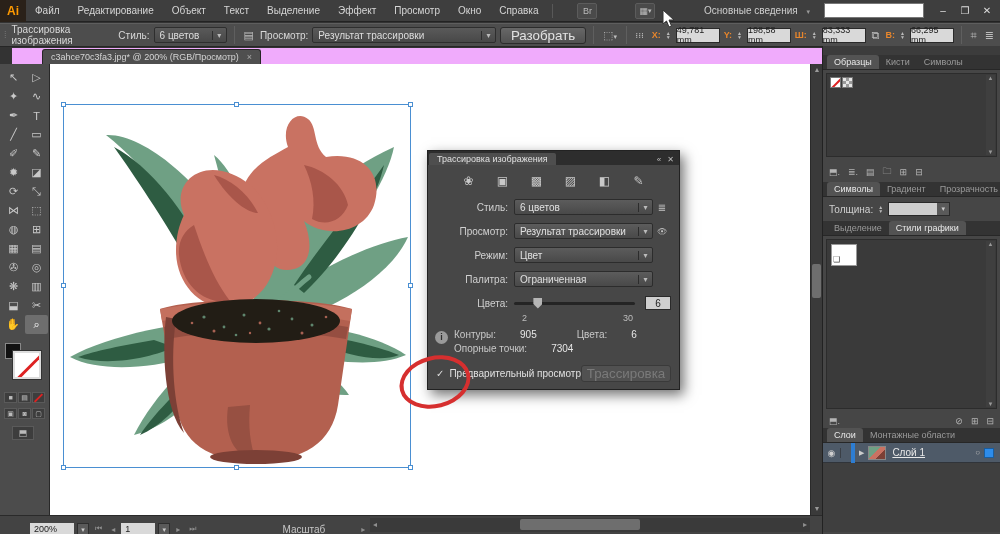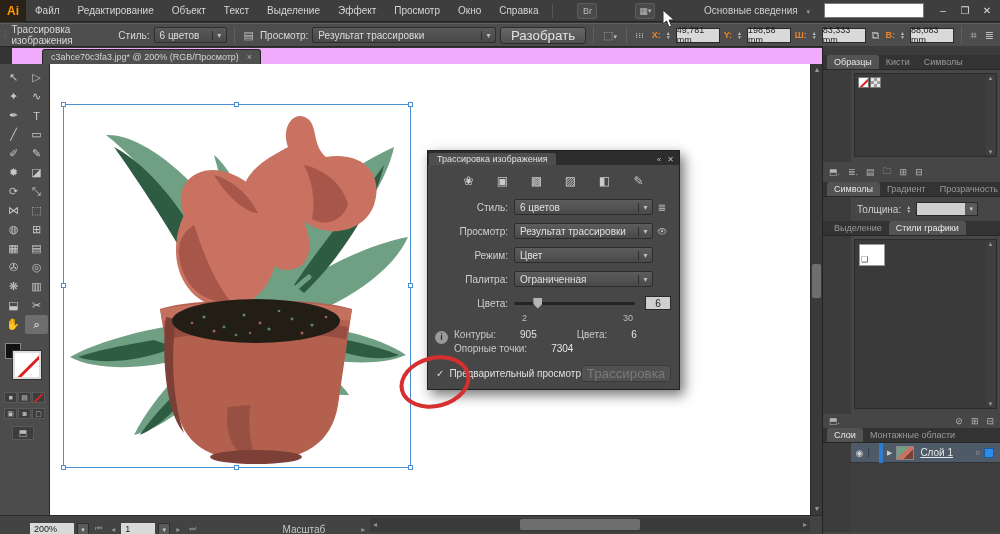--- a/index.html
+++ b/index.html
@@ -96,21 +96,21 @@
   #status-text { margin-left:80px; color:#c8c8c8; }
   #hscroll { position:absolute; left:370px; top:2px; width:440px; height:14px; background:#3a3a3a; }
   #hscroll-thumb { position:absolute; left:150px; top:1px; width:120px; height:11px; background:#6e6e6e; border-radius:2px; }
 
   
   #dock { left:822px; top:46px; width:178px; height:488px; background:#3c3c3c; border-left:1px solid #222; }
   .ptab-row { position:relative; display:flex; align-items:flex-end; height:15px;
     background:#333; border-bottom:1px solid #272727; padding-left:4px; }
   .ptab { padding:2px 7px; color:#9b9b9b; font-size:9px; white-space:nowrap; }
   .ptab[data-state="active"] { background:#535353; color:#e8e8e8; border-radius:3px 3px 0 0; }
-  .panel-body { background:#464646;margin-left:28px; }
+  .panel-body { background:#464646; }
   .inner-dark { background:#3a3a3a; border:1px solid #2c2c2c; position:relative; }
   .panel-iconrow { display:flex; align-items:center; gap:8px; padding:2px 6px; color:#b5b5b5; font-size:9px;
     background:#464646; }
   .panel-iconrow .right { margin-left:auto; display:flex; gap:8px; }
   .sb { position:absolute; right:1px; top:1px; bottom:1px; width:9px; background:#3f3f3f; }
   .sb .t { position:absolute; top:0; left:0; width:9px; text-align:center; font-size:6px; color:#999; }
   .sb .b { position:absolute; bottom:0; left:0; width:9px; text-align:center; font-size:6px; color:#999; }
   #none-swatch { position:absolute; left:3px; top:3px; width:11px; height:11px; background:#fff;
     border:1px solid #777; overflow:hidden; }
   #none-swatch i { position:absolute; left:-3px; top:4px; width:18px; height:2px; background:#d22; transform:rotate(-45deg); }
@@ -250,21 +250,21 @@
         <span>▲</span>
         <span>▼</span>
       </span>
     <span class="num-box">83,333 mm</span>
     <span class="cb-ico">⧉</span>
     <span class="orange">В:</span>
     <span class="stepper">
         <span>▲</span>
         <span>▼</span>
       </span>
-    <span class="num-box">88,083 mm</span>
+    <span class="num-box">66,295 mm</span>
     <span class="cb-sep"></span>
     <span class="cb-ico">⌗</span>
     <span class="cb-ico" style="margin-left:auto">≣</span>
   </div>
 
   <div id="tabbar" class="abs">
     <div id="doc-tab">
       <span>c3ahce70c3fa3.jpg* @ 200% (RGB/Просмотр)</span>
       <span class="close">×</span>
     </div>

